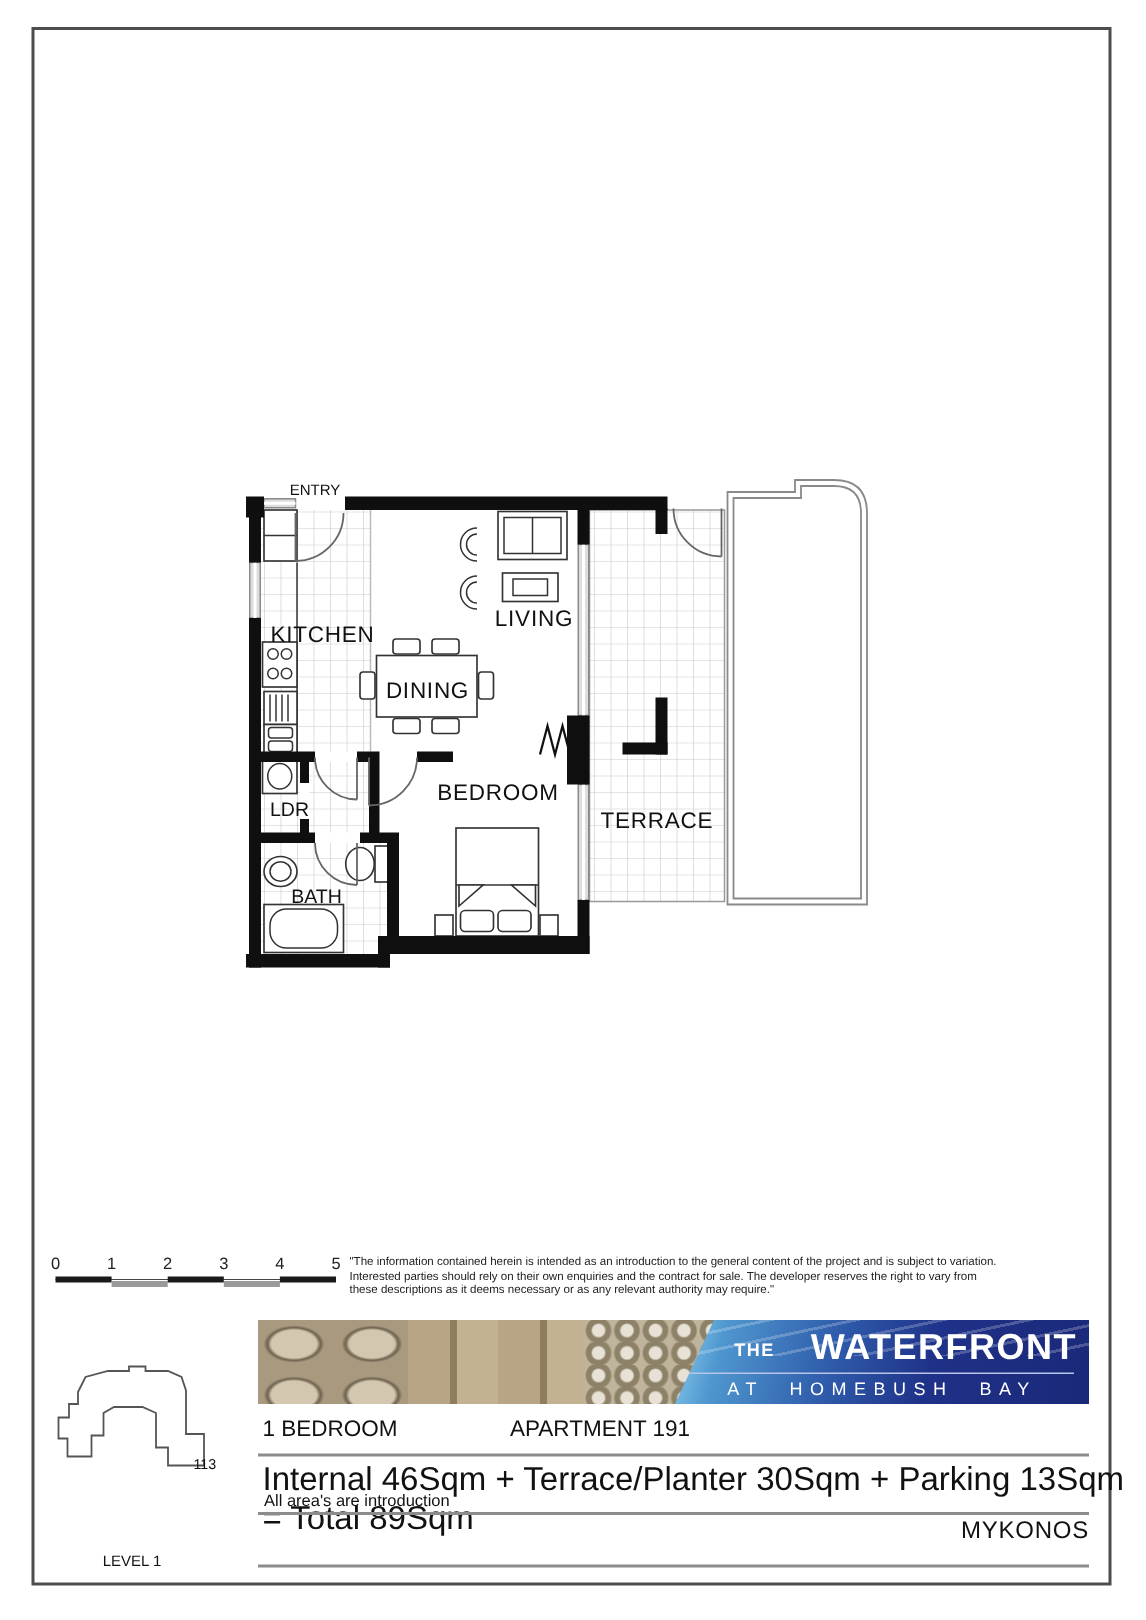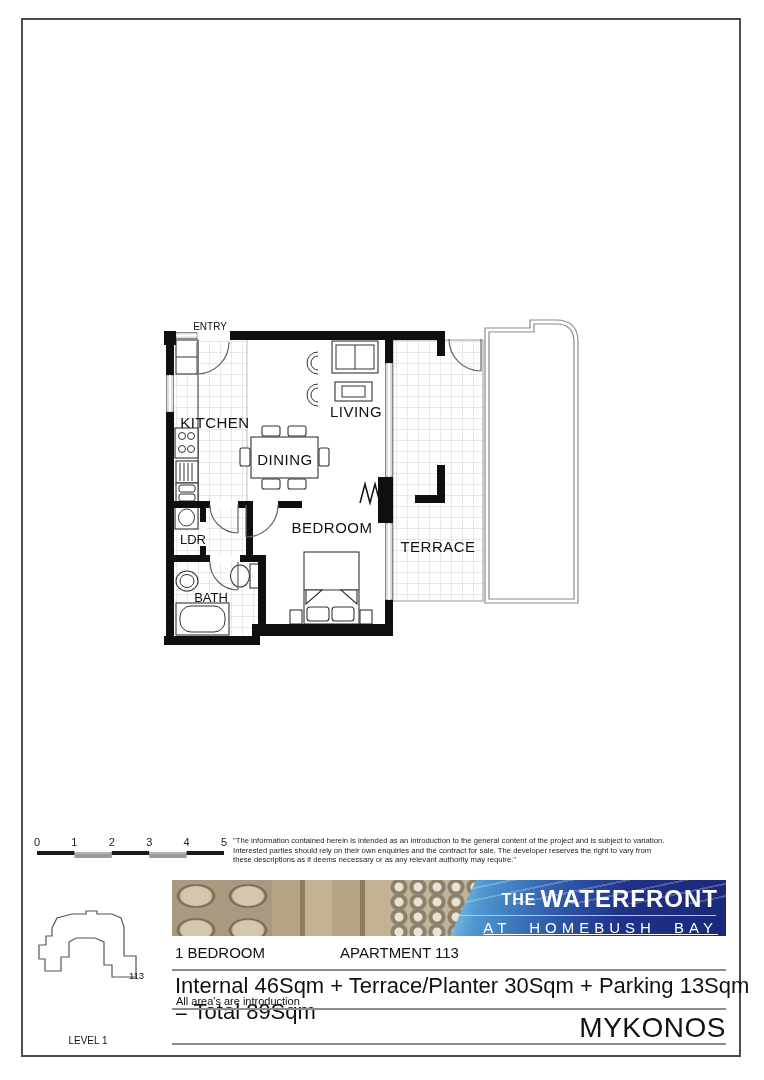--- a/index.html
+++ b/index.html
@@ -34,31 +34,31 @@
     background:repeating-linear-gradient(90deg,#b7a586 0 28px,#8f7d5d 28px 33px,#c3b291 33px 60px);}
   #pebbles{position:absolute;left:218px;top:0;bottom:0;right:0;
     background-image:radial-gradient(circle at 9px 7px,#e8e2d6 0 4px,#8d8168 5px 8px,#bfb49c 9px);
     background-size:19px 15px;}
   #bluepanel{position:absolute;left:278px;right:0;top:0;bottom:0;
     clip-path:polygon(26px 0,100% 0,100% 100%,0 100%);
     background:linear-gradient(105deg,#8fd0f0 0%,#4f97cf 12%,#2f5cab 38%,#1f3188 62%,#1a2878 100%);}
   #bluepanel:before{content:"";position:absolute;left:0;right:0;top:0;height:24px;
     background:repeating-linear-gradient(168deg,rgba(255,255,255,.22) 0 2px,rgba(255,255,255,0) 2px 12px);}
   #brandtext{position:absolute;right:8px;top:5px;width:260px;text-align:right;color:#fff;}
-  #brand-prefix{font-size:16px;font-weight:600;letter-spacing:1px;margin-right:4px;vertical-align:2px;}
+  #brand-prefix{font-size:12px;font-weight:600;letter-spacing:1px;margin-right:24px;vertical-align:2px;}
   #brand-name{font-size:24px;font-weight:bold;letter-spacing:1px;}
   #brand-rule{border:none;border-top:1px solid #b8c4e8;margin:2px 0 3px 0;width:258px;}
-  #brand-tagline{font-size:15px;letter-spacing:5px;word-spacing:9px;text-align:right;text-decoration:underline;}
+  #brand-tagline{font-size:12px;letter-spacing:5px;word-spacing:9px;text-align:center;}
   
   .hline{left:172px;width:554px;height:2px;background:#8c8c8c;}
   #bedrooms{left:175px;top:944px;font-size:15px;}
   #apartment{left:340px;top:944px;font-size:15px;}
   #areas{left:175px;top:973px;font-size:22px;}
   #approx{left:176px;top:995px;font-size:11px;}
-  #mykonos{left:172px;top:1012px;width:554px;text-align:right;font-size:28px;letter-spacing:.5px;}
+  #mykonos{left:172px;top:1012px;width:554px;text-align:right;font-size:16px;letter-spacing:.5px;}
   
   #keyplan-svg{left:30px;top:900px;width:120px;height:150px;}
   .kp-num{font-size:9.5px;}
   .kp-level{font-size:10px;}
 </style>
 </head>
 <body>
 
 <div class="abs" id="page-border"></div>
 
@@ -234,21 +234,21 @@
   <div id="bluepanel">
     <div id="brandtext">
       <span id="brand-prefix">THE</span><span id="brand-name">WATERFRONT</span>
       <hr id="brand-rule">
       <div id="brand-tagline">AT HOMEBUSH BAY</div>
     </div>
   </div>
 </div>
 
 <div class="abs" id="bedrooms">1 BEDROOM</div>
-<div class="abs" id="apartment">APARTMENT 113</div>
+<div class="abs" id="apartment">APARTMENT 191</div>
 <div class="abs hline" style="top:969px"></div>
 <div class="abs" id="areas">Internal 46Sqm + Terrace/Planter 30Sqm + Parking 13Sqm = Total 89Sqm</div>
 <div class="abs" id="approx">All area's are introduction</div>
 <div class="abs hline" style="top:1008px"></div>
 <div class="abs" id="mykonos">MYKONOS</div>
 <div class="abs hline" style="top:1043px"></div>
 
 <svg class="abs" id="keyplan-svg" viewBox="30 900 120 150">
   <path d="M 52 928 L 57 918 L 72 914 L 86 914 L 86 911 L 97 911 L 97 914 L 112 914 L 121 918 L 124 927 L 124 956 L 136 956 L 136 977 L 112 977 L 112 965 L 104 965 L 104 942 L 95 938 L 76 938 L 69 942 L 69 957 L 61 957 L 61 971 L 45 971 L 45 959 L 39 959 L 39 945 L 46 945 L 46 936 L 52 936 Z" fill="none" stroke="#555" stroke-width="1.2"></path>
   <text x="129" y="979" class="kp-num">113</text>

